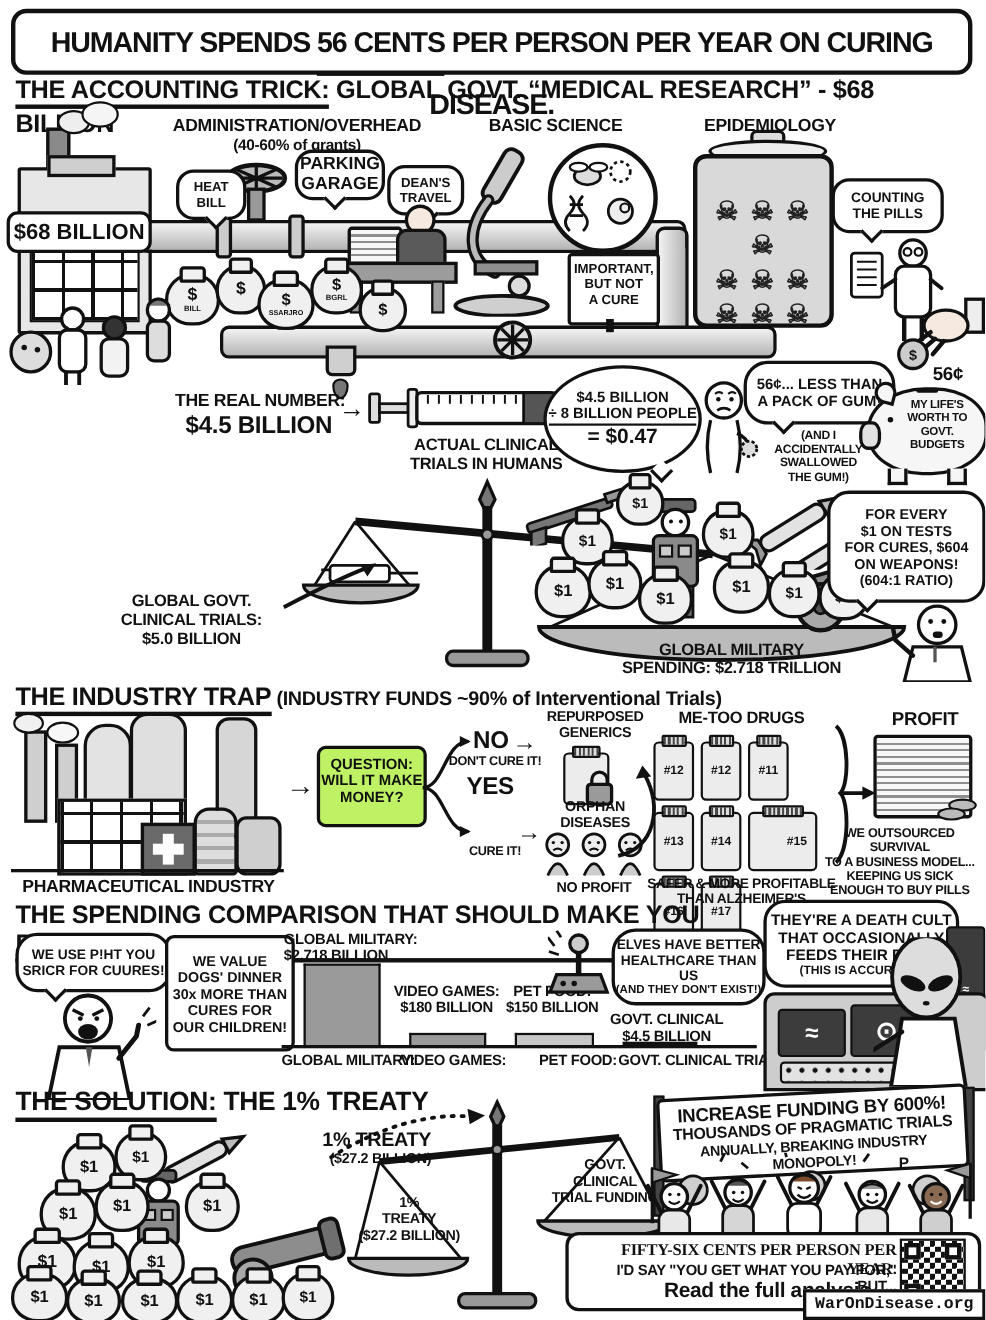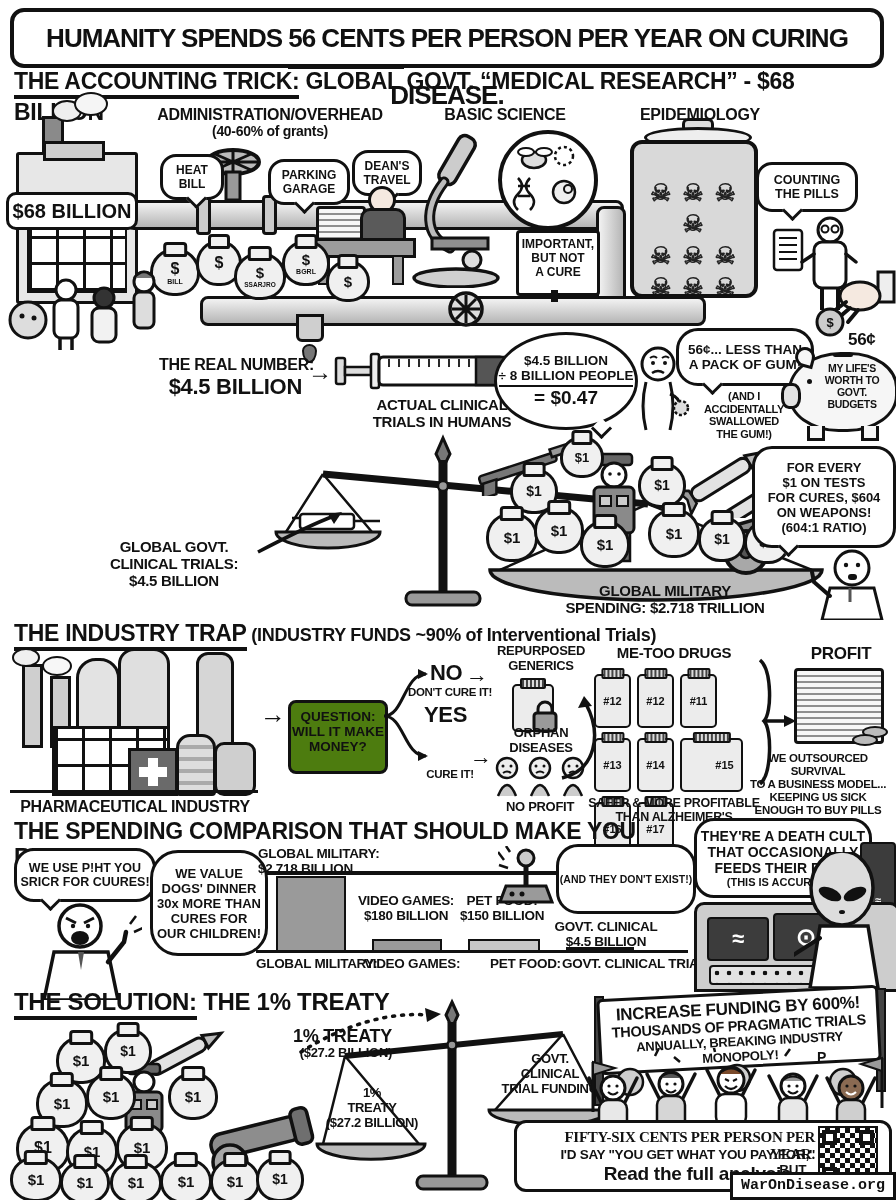--- a/index.html
+++ b/index.html
@@ -83,21 +83,21 @@
   <svg class="abs" style="left:200px;top:146px;" width="66" height="58" viewBox="0 0 66 58">
     <ellipse cx="33" cy="16" rx="26" ry="12" fill="#bbb" stroke="#111" stroke-width="4"></ellipse>
     <path d="M33 4 V28 M9 16 H57 M15 8 L51 24 M51 8 L15 24" stroke="#111" stroke-width="3"></path>
     <rect x="26" y="26" width="14" height="28" fill="#999" stroke="#111" stroke-width="3"></rect>
   </svg>
 
   <div class="abs sign" style="left:6px;top:192px;width:126px;height:32px;font-size:20px;line-height:32px;border-radius:10px;">$68 BILLION</div>
 
   <div class="bubble tail pre" style="left:160px;top:154px;width:58px;height:40px;font-size:12px;">HEAT
 BILL</div>
-  <div class="bubble tail pre" style="left:268px;top:159px;width:76px;height:40px;font-size:12px;">PARKING
+  <div class="bubble tail pre" style="left:268px;top:136px;width:76px;height:40px;font-size:16px;">PARKING
 GARAGE</div>
   <div class="bubble tail pre" style="left:352px;top:150px;width:64px;height:40px;font-size:12px;">DEAN'S
 TRAVEL</div>
 
   <div class="abs stack" style="left:316px;top:206px;width:44px;height:32px;"></div>
   <div class="abs" style="left:368px;top:186px;width:22px;height:22px;background:#f5e9e0;border:3px solid #111;border-radius:50%;"></div>
   <div class="abs" style="left:360px;top:208px;width:40px;height:30px;background:#5a5a5a;border:3px solid #111;border-radius:10px 10px 0 0;"></div>
   <div class="abs" style="left:310px;top:238px;width:100px;height:14px;background:#9c9c9c;border:3px solid #111;"></div>
   <div class="abs" style="left:318px;top:255px;width:8px;height:26px;background:#9c9c9c;border:2.5px solid #111;"></div>
   <div class="abs" style="left:392px;top:255px;width:8px;height:26px;background:#9c9c9c;border:2.5px solid #111;"></div>
@@ -258,21 +258,21 @@
     <rect x="300" y="84" width="54" height="15" rx="3" fill="#fff" stroke="#111" stroke-width="2.5"></rect>
     <path d="M300 88 h-8 M354 91 h26" stroke="#111" stroke-width="2.5"></path>
     <path d="M648 74 L500 140 M648 74 L812 140" stroke="#111" stroke-width="2.5"></path>
     <path d="M490 140 A 166 30 0 0 0 822 140 Z" fill="#bbb" stroke="#111" stroke-width="3.5"></path>
     <path d="M258 122 C300 100 318 92 334 86" fill="none" stroke="#111" stroke-width="3.5"></path>
     <polygon points="342,82 328,84 334,94" fill="#111"></polygon>
   </svg>
 
   <div class="abs t ctr pre" style="left:84px;top:538px;width:180px;font-size:15px;">GLOBAL GOVT.
 CLINICAL TRIALS:
-$4.5 BILLION</div>
+$5.0 BILLION</div>
 
   <svg class="abs" style="left:668px;top:438px;" width="140" height="80" viewBox="0 0 140 80">
     <g transform="rotate(-32 60 40)">
       <rect x="20" y="30" width="66" height="15" rx="7" fill="#e2e2e2" stroke="#111" stroke-width="3"></rect>
       <polygon points="86,30 104,37 86,45" fill="#bbb" stroke="#111" stroke-width="3"></polygon>
       <polygon points="20,30 10,24 14,37 10,51 20,45" fill="#999" stroke="#111" stroke-width="2.5"></polygon>
     </g>
     <g transform="rotate(-32 95 60) translate(28 22)">
       <rect x="20" y="30" width="60" height="14" rx="7" fill="#e2e2e2" stroke="#111" stroke-width="3"></rect>
       <polygon points="80,30 96,37 80,44" fill="#bbb" stroke="#111" stroke-width="3"></polygon>
@@ -366,21 +366,21 @@
   <div class="abs" style="left:128px;top:748px;width:44px;height:42px;background:#6a6a6a;border:3px solid #111;">
     <div style="position:absolute;left:17px;top:7px;width:10px;height:28px;background:#fff;"></div>
     <div style="position:absolute;left:8px;top:16px;width:28px;height:10px;background:#fff;"></div>
   </div>
   <div class="abs" style="left:176px;top:734px;width:34px;height:56px;background:repeating-linear-gradient(0deg,#ddd 0 8px,#aaa 8px 12px);border:3px solid #111;border-radius:14px 14px 4px 4px;"></div>
   <div class="abs" style="left:214px;top:742px;width:36px;height:48px;background:#cfcfcf;border:3px solid #111;border-radius:10px;"></div>
   <div class="abs" style="left:10px;top:790px;width:248px;height:3px;background:#111;"></div>
   <div class="abs t ctr" style="left:20px;top:798px;width:230px;font-size:16px;">PHARMACEUTICAL INDUSTRY</div>
 
   <div class="abs t" style="left:260px;top:700px;font-size:26px;">→</div>
-  <div class="abs sign pre" style="left:288px;top:700px;width:94px;height:62px;background:#4d7c0f;font-size:13.5px;padding-top:6px;border-radius:8px;">QUESTION:
+  <div class="abs sign pre" style="left:288px;top:678px;width:94px;height:62px;background:#bef264;font-size:13.5px;padding-top:6px;border-radius:8px;">QUESTION:
 WILL IT MAKE
 MONEY?</div>
 
   <svg class="abs" style="left:384px;top:664px;" width="44" height="100" viewBox="0 0 44 100">
     <path d="M0,52 C20,52 20,10 42,10 M0,52 C20,52 20,92 42,92" fill="none" stroke="#111" stroke-width="3"></path>
     <polygon points="44,10 34,5 34,15" fill="#111"></polygon>
     <polygon points="44,92 34,87 34,97" fill="#111"></polygon>
   </svg>
   <div class="abs t" style="left:430px;top:660px;font-size:22px;">NO</div>
   <div class="abs t" style="left:466px;top:662px;font-size:22px;">→</div>
@@ -473,21 +473,21 @@
 TO A BUSINESS MODEL...
 KEEPING US SICK
 ENOUGH TO BUY PILLS</div>
 
   <div class="abs t" style="left:14px;top:818px;width:680px;font-size:23px;">
     <span class="u">THE SPENDING COMPARISON THAT SHOULD MAKE YOU RIOT!</span>
   </div>
 
   <div class="bubble tail pre" style="left:14px;top:848px;width:136px;height:48px;font-size:12.5px;border-radius:20px;">WE USE P!HT YOU
 SRICR FOR CUURES!</div>
-  <div class="bubble pre" style="left:150px;top:850px;width:112px;height:100px;font-size:13px;border-radius:28px;">WE VALUE
+  <div class="bubble pre" style="left:150px;top:850px;width:112px;height:100px;font-size:13px;border-radius:8px;">WE VALUE
 DOGS' DINNER
 30x MORE THAN
 CURES FOR
 OUR CHILDREN!</div>
   <svg class="abs" style="left:22px;top:896px;" width="120" height="104" viewBox="0 0 120 104">
     <circle cx="58" cy="30" r="21" fill="#fff" stroke="#111" stroke-width="3.5"></circle>
     <path d="M44 22 L54 27 M72 22 L62 27" stroke="#111" stroke-width="3"></path>
     <circle cx="51" cy="30" r="2.2" fill="#111"></circle>
       <circle cx="66" cy="30" r="2.2" fill="#111"></circle>
     <ellipse cx="58" cy="42" rx="9" ry="7" fill="#111"></ellipse>
@@ -518,20 +518,22 @@
 
   <svg class="abs" style="left:498px;top:846px;" width="56" height="60" viewBox="0 0 56 60">
     <path d="M8 40 L48 40 L54 56 L2 56 Z" fill="#9a9a9a" stroke="#111" stroke-width="3"></path>
     <line x1="28" y1="18" x2="28" y2="40" stroke="#111" stroke-width="5"></line>
     <circle cx="28" cy="12" r="8" fill="#ccc" stroke="#111" stroke-width="3"></circle>
     <circle cx="14" cy="48" r="2.5" fill="#111"></circle>
       <circle cx="24" cy="48" r="2.5" fill="#111"></circle>
     <path d="M6 14 l-6 -8 M10 22 l-9 -3 M12 6 l-4 -6" stroke="#111" stroke-width="2.5"></path>
   </svg>
   <div class="bubble" style="left:556px;top:844px;width:134px;height:64px;font-size:12.5px;flex-direction:column;border-radius:22px;">
+    <span class="pre">ELVES HAVE BETTER
+HEALTHCARE THAN US</span>
     <span style="font-size:10.5px;">(AND THEY DON'T EXIST!)</span>
   </div>
 
   <div class="bubble tail tail-r" style="left:694px;top:818px;width:172px;height:74px;flex-direction:column;border-radius:20px;">
     <span class="pre" style="font-size:14px;">THEY'RE A DEATH CULT
 THAT OCCASIONALLY
 FEEDS THEIR PETS.</span>
     <span style="font-size:11px;">(THIS IS ACCURATE.)</span>
   </div>
   <div class="screen" style="left:860px;top:842px;width:32px;height:112px;font-size:11px;">

